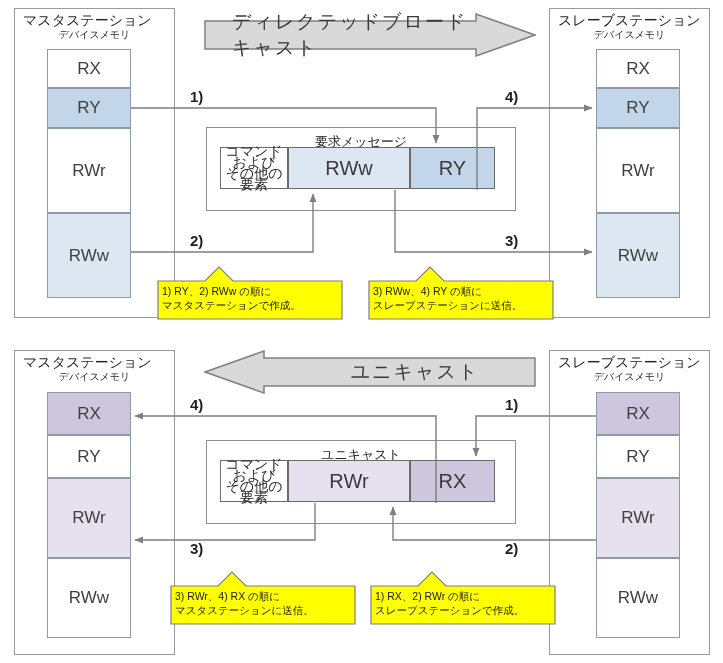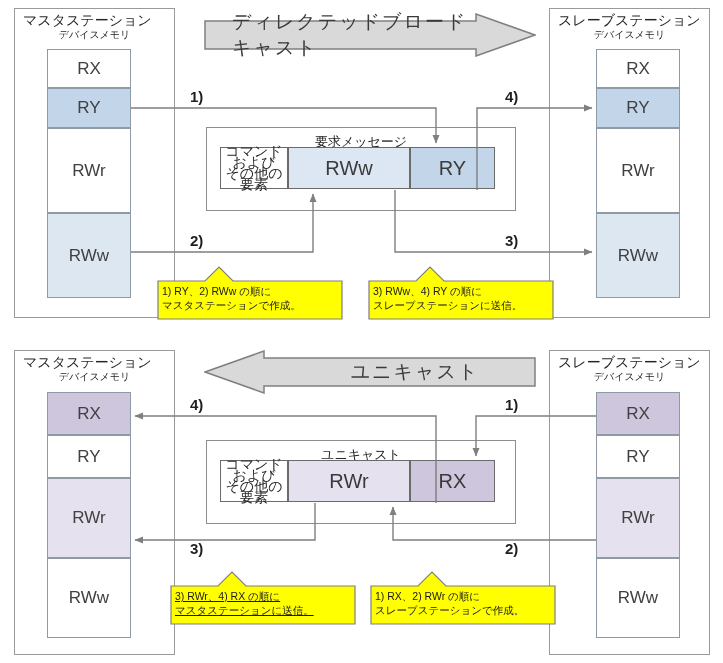--- a/index.html
+++ b/index.html
@@ -205,21 +205,21 @@
 
 <div class="step" style="left:190px;top:396px;">4)</div>
 <div class="step" style="left:190px;top:540px;">3)</div>
 <div class="step" style="left:505px;top:540px;">2)</div>
 <div class="step" style="left:505px;top:396px;">1)</div>
 
 <div class="callout" style="left:170px;top:570px;width:186px;height:55px;">
   <svg width="186" height="55" viewBox="0 0 186 55" style="position:absolute;left:0;top:0;">
     <polygon points="1,16 48,16 62,2 76,16 185,16 185,54 1,54" fill="#ffff00" stroke="#7f7f7f" stroke-width="1.2"></polygon>
   </svg>
-  <div style="position:absolute;left:5px;top:19px;width:176px;font-size:10.5px;line-height:14px;white-space:pre-line;color:#1a1a1a;text-decoration:underline;">3) RWr、4) RX の順に
+  <div style="position:absolute;left:5px;top:19px;width:176px;font-size:10.5px;line-height:14px;white-space:pre-line;color:#1a1a1a;">3) RWr、4) RX の順に
 マスタステーションに送信。</div>
 </div>
 
 <div class="callout" style="left:370px;top:570px;width:208px;height:55px;">
   <svg width="186" height="55" viewBox="0 0 186 55" style="position:absolute;left:0;top:0;">
     <polygon points="1,16 48,16 62,2 76,16 185,16 185,54 1,54" fill="#ffff00" stroke="#7f7f7f" stroke-width="1.2"></polygon>
   </svg>
   <div style="position:absolute;left:5px;top:19px;width:176px;font-size:10.5px;line-height:14px;white-space:pre-line;color:#1a1a1a;">1) RX、2) RWr の順に
 スレーブステーションで作成。</div>
 </div>

